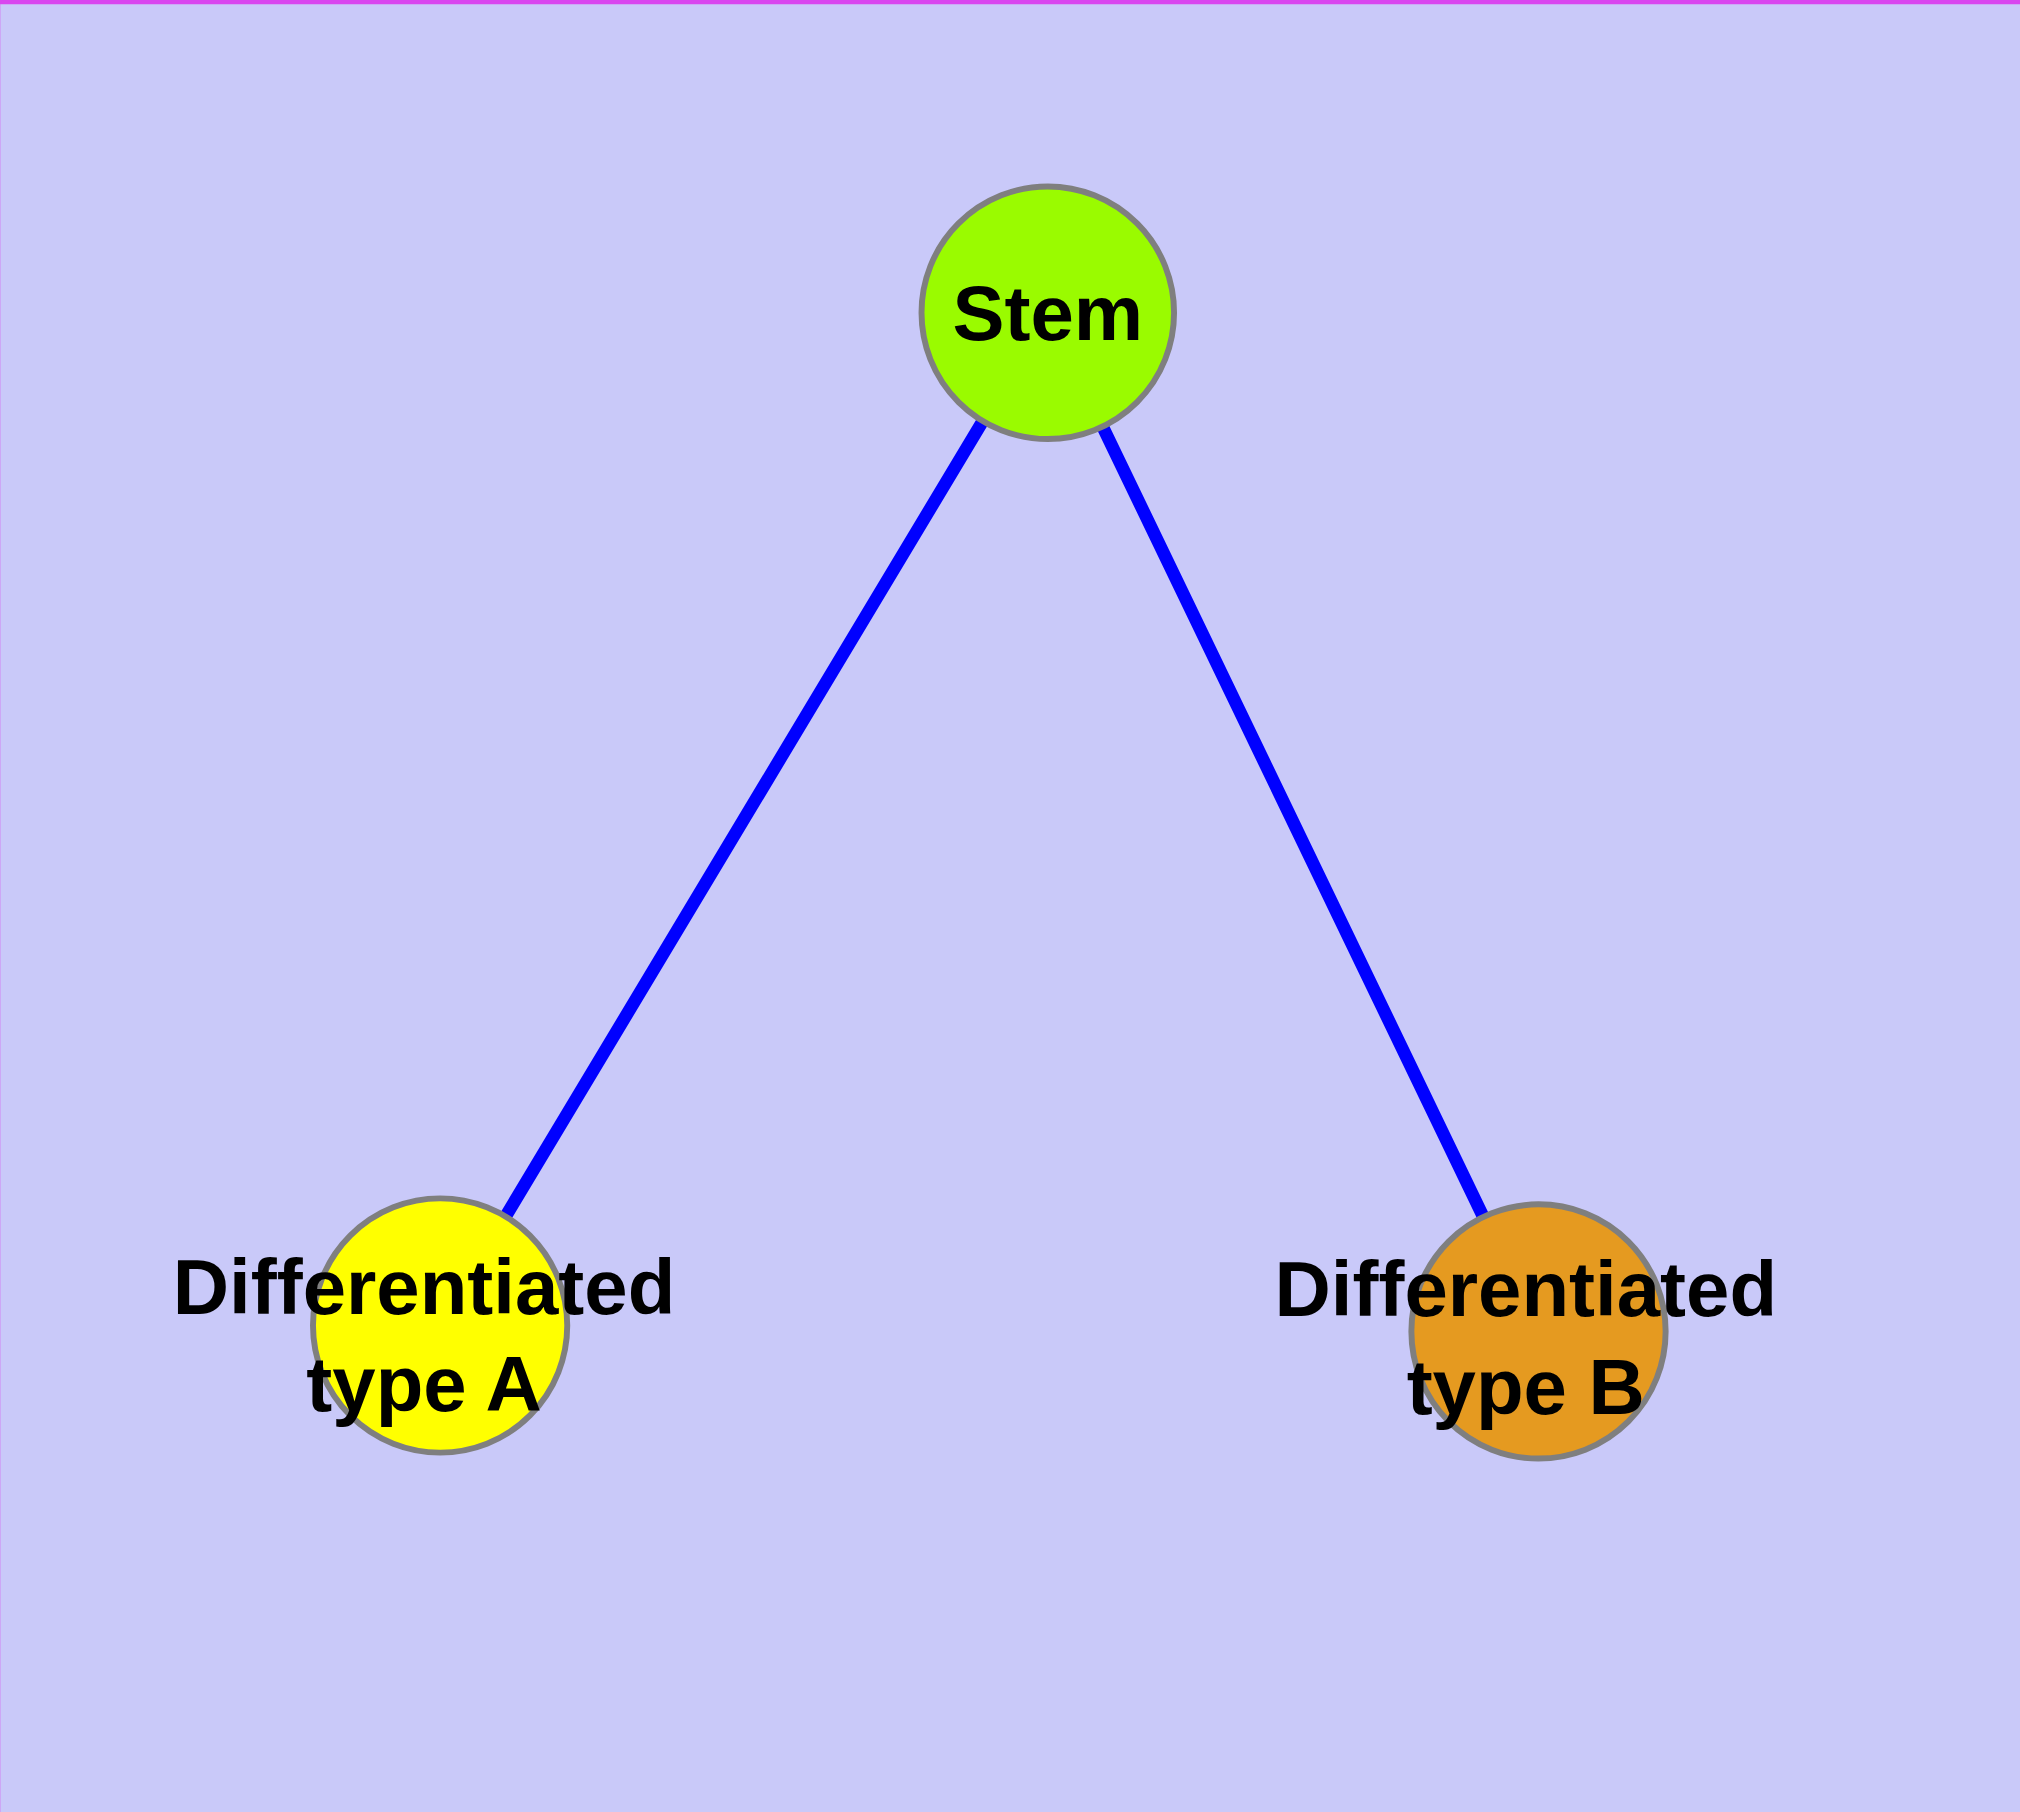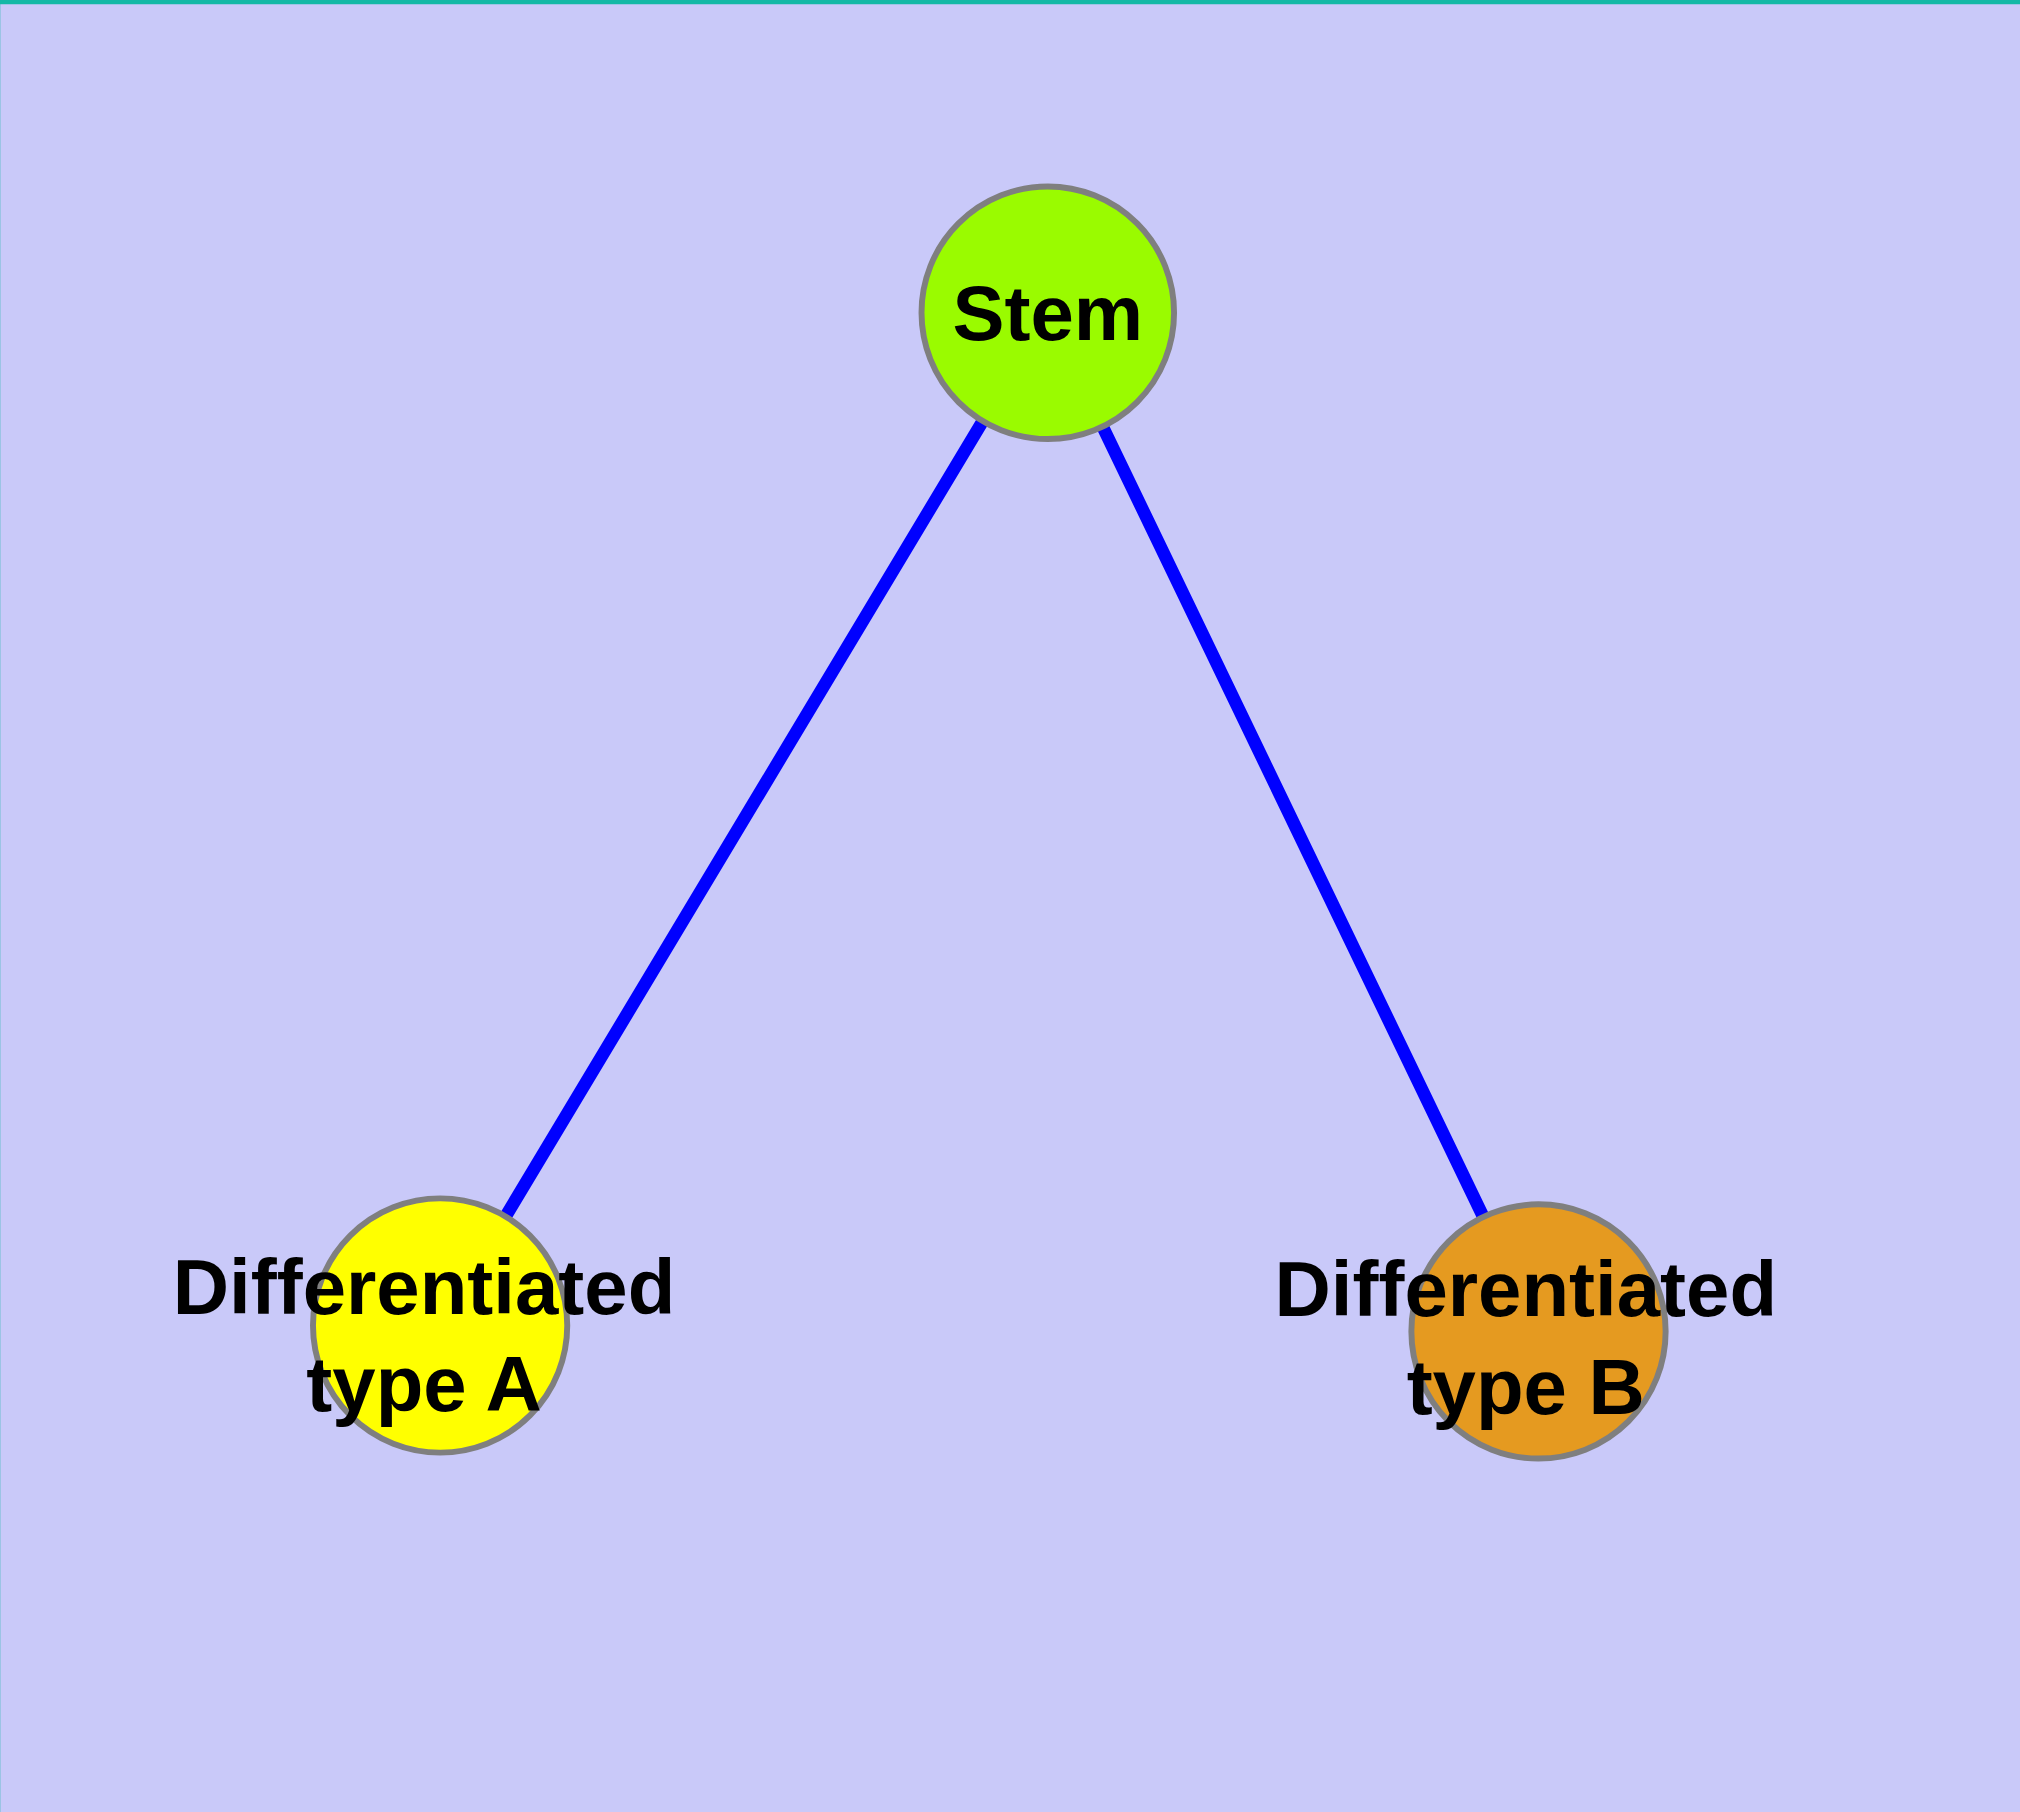--- a/index.html
+++ b/index.html
@@ -4,21 +4,21 @@
 <style>
   html, body {
     margin: 0;
     padding: 0;
     background: #ffffff;
   }
   .canvas-wrap {
     position: relative;
     width: 2021px;
     height: 1812px;
-    background: #14b8a6;
+    background: #d946ef;
     overflow: hidden;
   }
   svg.graph {
     display: block;
     width: 2021px;
     height: 1812px;
   }
   svg.graph text {
     font-family: "Liberation Sans", sans-serif;
     font-weight: bold;

